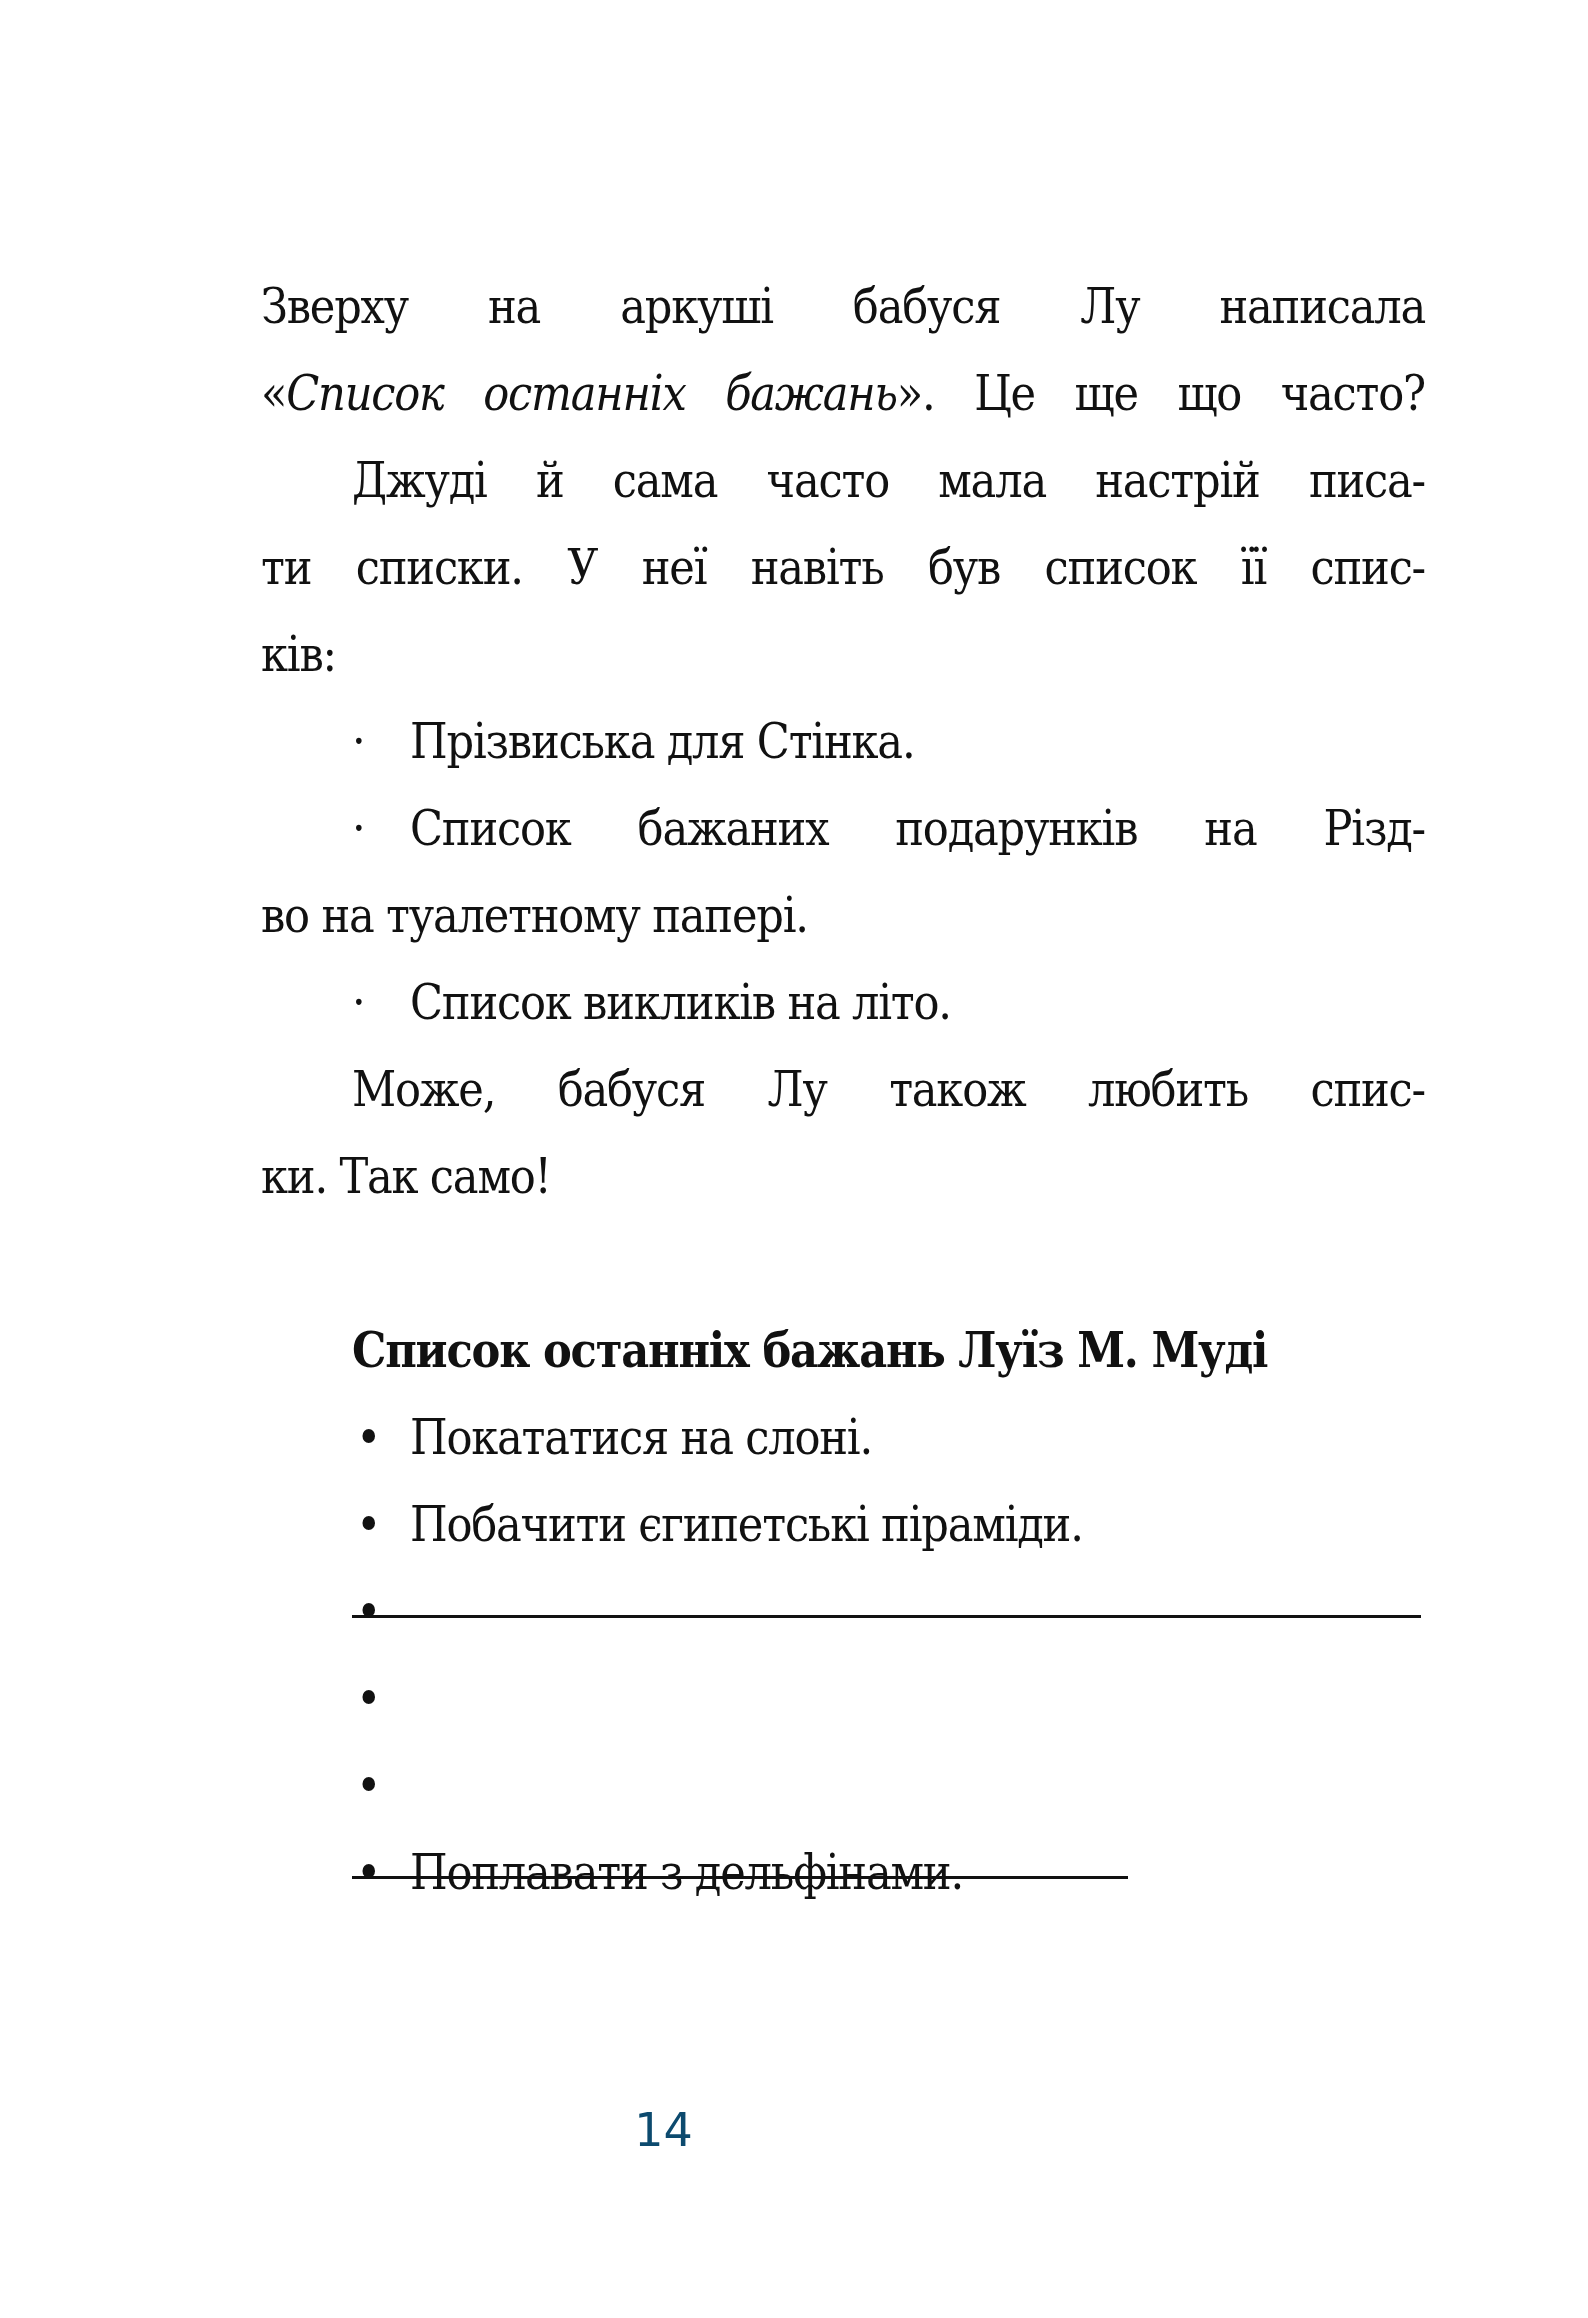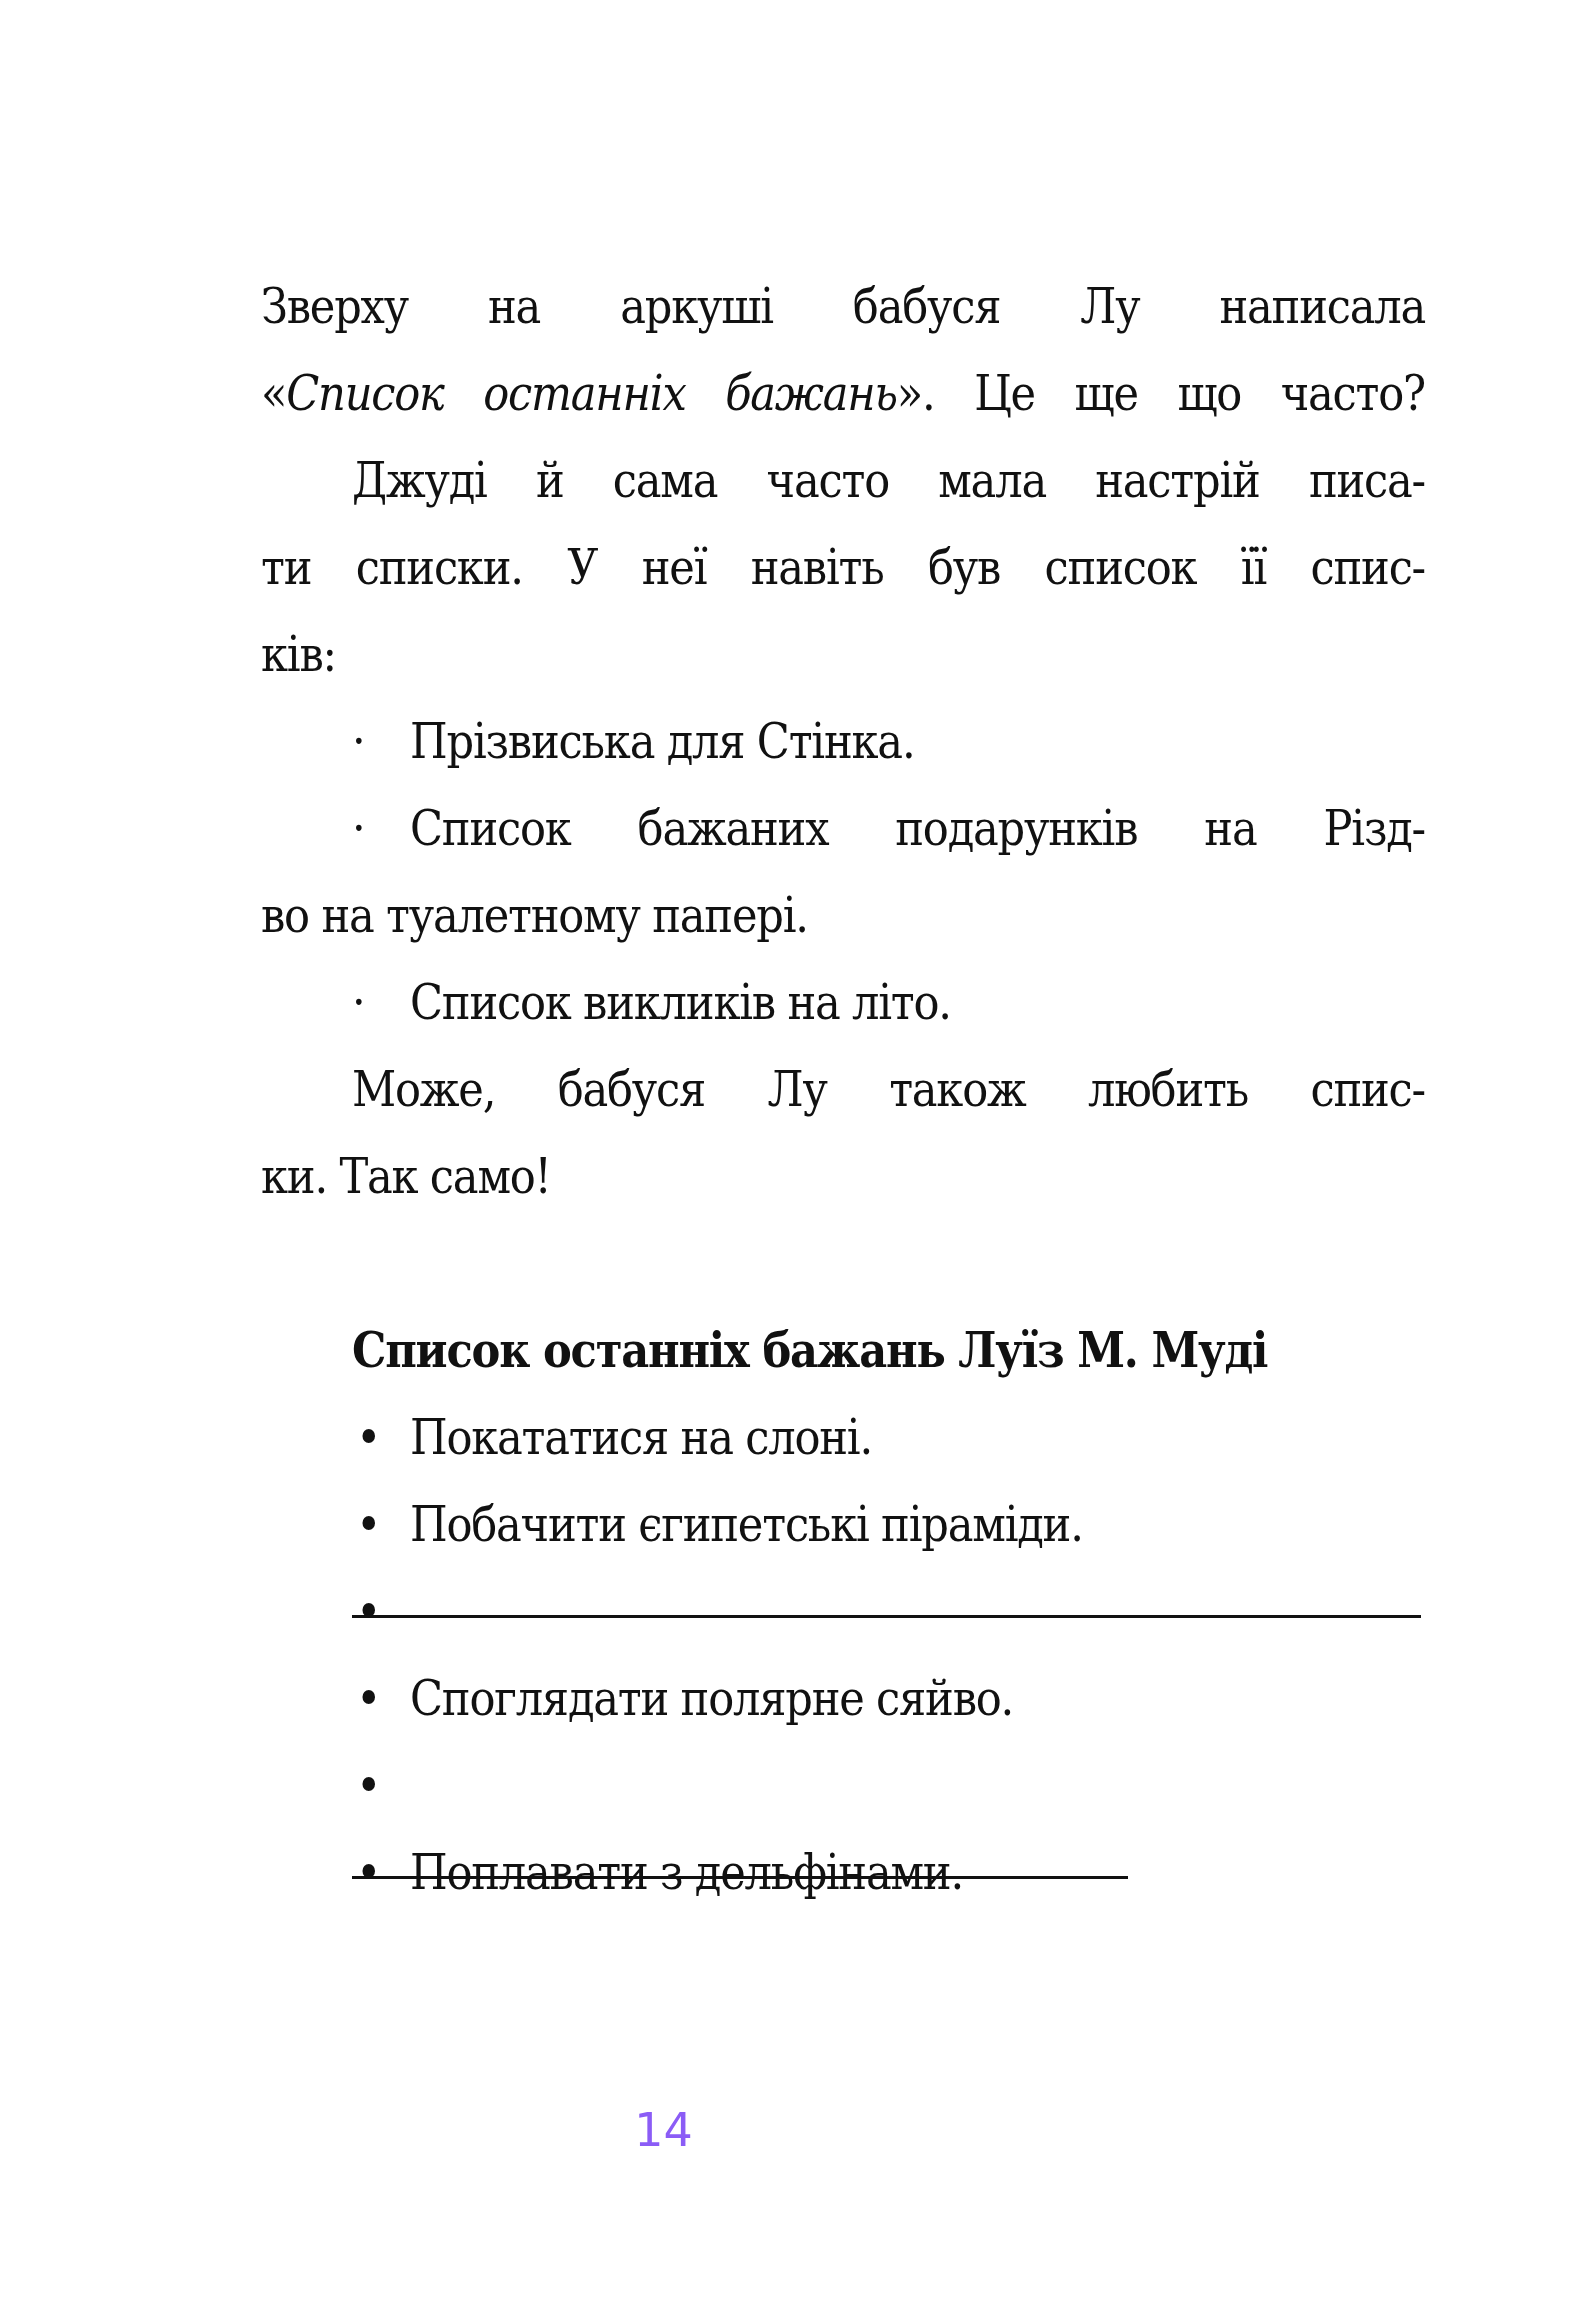--- a/index.html
+++ b/index.html
@@ -33,21 +33,21 @@
     display: inline-block; width: 54px; padding-left: 95px; font-size: 48px;
   }
   .wish-item.struck::after {
     content: ""; position: absolute; left: 91px; right: auto;
     top: 47px; height: 2.5px; background: #111111;
     width: var(--strike-w, 1067px);
   }
   .page-number {
     position: absolute; left: 0; width: 1327px; top: 2097px;
     text-align: center; font-size: 46px; line-height: 66px;
-    font-family: "DejaVu Sans", "Liberation Sans", sans-serif; color: #8b5cf6;
+    font-family: "DejaVu Sans", "Liberation Sans", sans-serif; color: #0c4a6e;
   }
 </style>
 </head>
 <body>
 
 <div class="page">
   <div class="text-block">
 
     <div class="line justify">Зверху на аркуші бабуся Лу написала</div>
     <div class="line justify"><span>«</span><span class="italic">Список останніх бажань</span><span>». Це ще що часто?</span></div>
@@ -81,21 +81,20 @@
     </div>
     <div class="wish-item">
       <span class="marker">•</span>
       <span>Побачити єгипетські піраміди.</span>
     </div>
     <div class="wish-item struck" style="--strike-w:1069px">
       <span class="marker">•</span>
     </div>
     <div class="wish-item">
       <span class="marker">•</span>
-      <span>Споглядати полярне сяйво.</span>
     </div>
     <div class="wish-item">
       <span class="marker">•</span>
     </div>
     <div class="wish-item struck" style="--strike-w:776px">
       <span class="marker">•</span>
       <span>Поплавати з дельфінами.</span>
     </div>
 
   </div>

